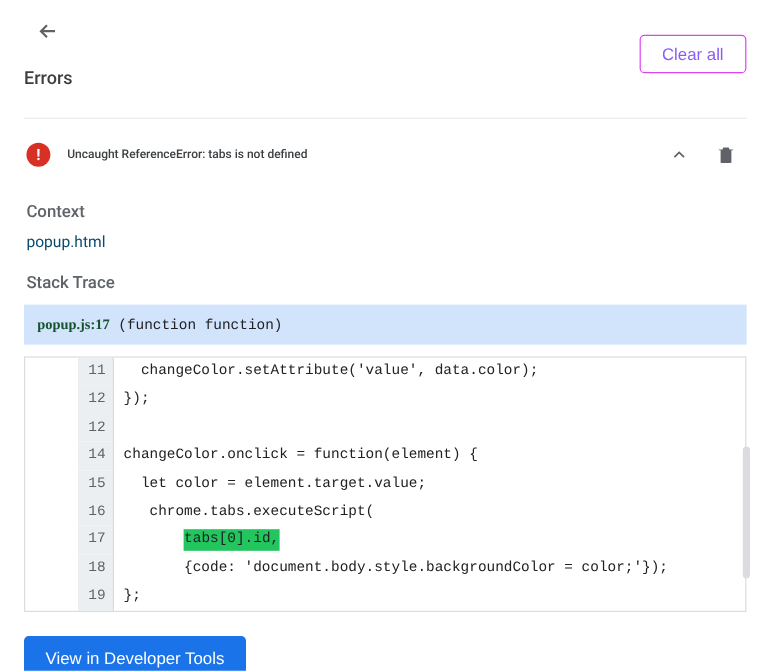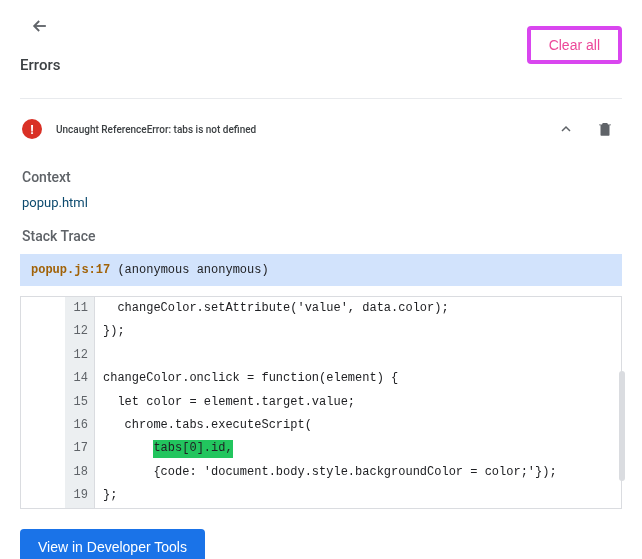--- a/index.html
+++ b/index.html
@@ -17,23 +17,23 @@
       align-items: center;
       justify-content: space-between;
       padding-bottom: 24px;
     }
     .header-left { display: flex; align-items: center; gap: 20px; flex-direction: column; }
     .back-arrow { width: 20px; height: 20px; color: #5f6368; cursor: pointer; }
     .page-title { font-size: 15px; font-weight: 500; color: #3c4043; }
     .clear-all {
       font-size: 14px;
       font-weight: 500;
-      color: #ec4899;
+      color: #8b5cf6;
       background: #fff;
-      border: 4px solid #d946ef;
+      border: 1px solid #d946ef;
       border-radius: 4px;
       padding: 7px 18px;
       cursor: pointer;
       text-align: right;
     }
     .divider { border: none; border-top: 1px solid #e8eaed; margin: 0 0 0 0; }
     .error-row {
       display: flex;
       align-items: center;
       justify-content: space-between;
@@ -66,21 +66,21 @@
     }
     .trace-header {
       background: #d2e3fc;
       padding: 8px 10px;
       font-family: 'Courier New', monospace;
       font-size: 12px;
       color: #202124;
       margin: 8px 0 0 0;
       border: 1px solid #d2e3fc;
     }
-    .trace-header .file { color: #a16207; font-weight: bold; }
+    .trace-header .file { color: #14532d; font-weight: bold; font-family: Liberation Serif, serif; }
     .code-wrap { position: relative; }
     .code-block {
       border: 1px solid #dadce0;
       font-family: 'Courier New', monospace;
       font-size: 12px;
       line-height: 1.45;
       margin-top: 10px;
     }
     .code-line { display: flex; padding-left: 44px; }
     .lineno {
@@ -153,21 +153,21 @@
     </div>
   </div>
 
   <div class="section-label">Context</div>
   <div class="context-value">popup.html</div>
 
   <div class="section-label">Stack Trace</div>
 
   <div class="trace-header">
     <span class="file">popup.js:17</span>
-    <span> (anonymous anonymous)</span>
+    <span> (function function)</span>
   </div>
 
   <div class="code-wrap">
     <div class="code-block" id="code-block">
         <div class="code-line">
           <div class="lineno">11</div>
           <div class="codetxt">  changeColor.setAttribute('value', data.color);</div>
         </div>
         <div class="code-line">
           <div class="lineno">12</div>

